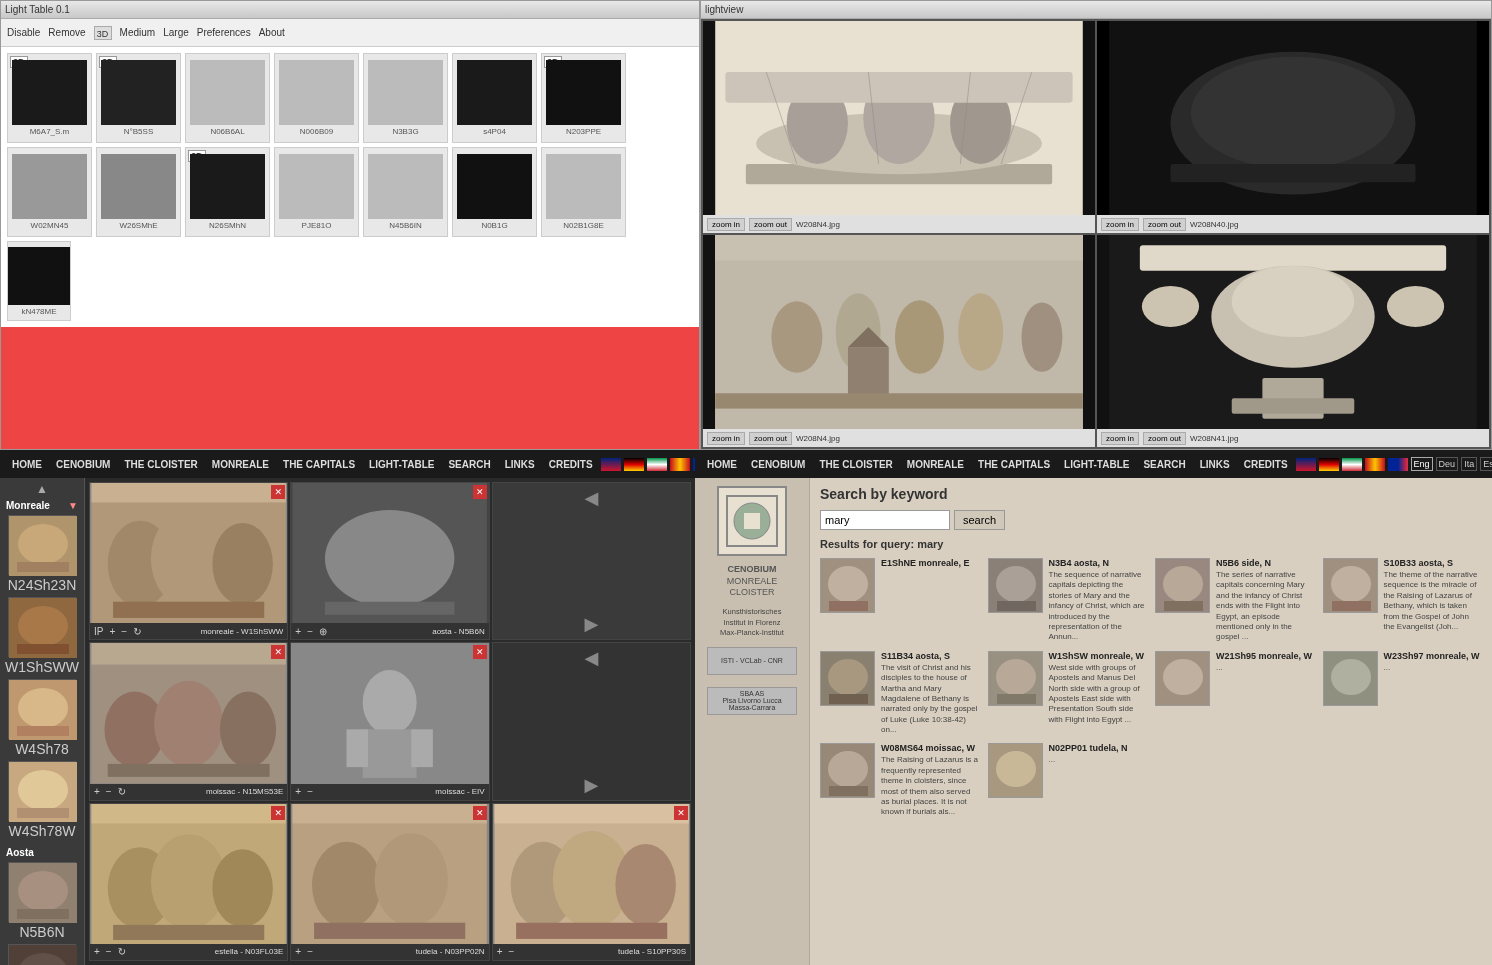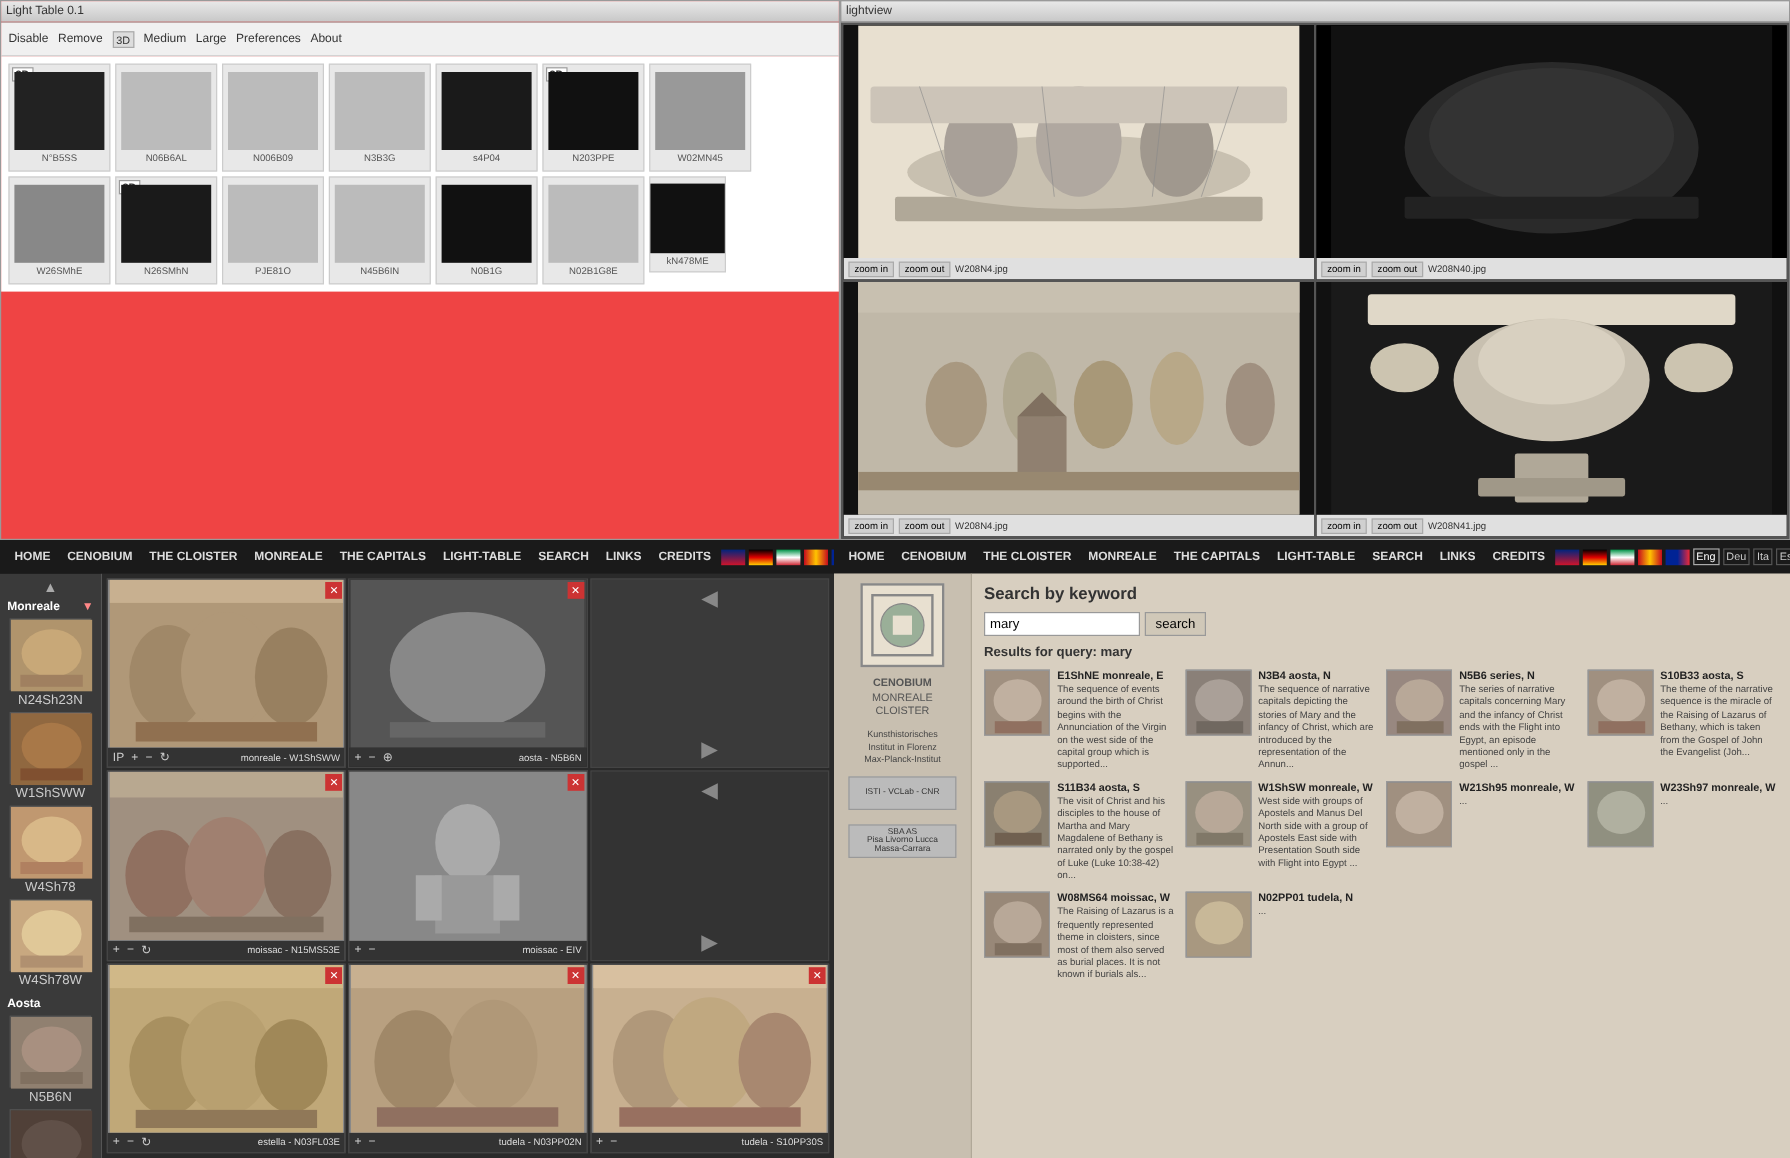--- a/index.html
+++ b/index.html
@@ -218,21 +218,21 @@
       width: 68px;
       height: 60px;
       background: #222;
       margin: 2px auto;
       display: block;
       cursor: pointer;
       border: 1px solid #555;
       position: relative;
     }
     .sidebar-thumb-label {
-      font-size: 11px;
+      font-size: 14px;
       color: #ccc;
       text-align: center;
       margin-bottom: 4px;
     }
     .sidebar-scroll-arrow {
       color: #aaa;
       font-size: 12px;
       cursor: pointer;
       text-align: center;
     }
@@ -460,20 +460,25 @@
     <span>Disable</span>
     <span>Remove</span>
     <span style="display:inline-block;width:18px;height:14px;background:#ddd;border:1px solid #aaa;font-size:9px;text-align:center;line-height:14px;">3D</span>
     <span>Medium</span>
     <span>Large</span>
     <span>Preferences</span>
     <span>About</span>
   </div>
   <div id="lt-grid">
 
+    <div class="lt-cell">
+      <span class="badge-3d">3D</span>
+      <div class="lt-img-sim" style="background:#1a1a1a;"></div>
+      <span class="lt-label">M6A7_S.m</span>
+    </div>
     <div class="lt-cell">
       <span class="badge-3d">3D</span>
       <div class="lt-img-sim" style="background:#222;"></div>
       <span class="lt-label">N°B5SS</span>
     </div>
     <div class="lt-cell">
       <div class="lt-img-sim lt-img-light"></div>
       <span class="lt-label">N06B6AL</span>
     </div>
     <div class="lt-cell">
@@ -943,21 +948,20 @@
           <div class="result-item">
             <div class="result-thumb">
               <svg width="55" height="55" viewBox="0 0 55 55">
                   <rect width="55" height="55" fill="#a09080"></rect>
                   <ellipse cx="27" cy="25" rx="20" ry="18" fill="#c0b0a0"></ellipse>
                   <rect x="8" y="42" width="39" height="10" fill="#907060"></rect>
                 </svg>
             </div>
             <div class="result-text">
               <div class="result-title">E1ShNE monreale, E</div>
-              <div class="result-desc">The sequence of events around the birth of Christ begins with the Annunciation of the Virgin on the west side of the capital group which is supported...</div>
             </div>
           </div>
 
           <div class="result-item">
             <div class="result-thumb">
               <svg width="55" height="55" viewBox="0 0 55 55">
                   <rect width="55" height="55" fill="#8a8078"></rect>
                   <ellipse cx="27" cy="25" rx="20" ry="18" fill="#aaa098"></ellipse>
                   <rect x="8" y="42" width="39" height="10" fill="#706860"></rect>
                 </svg>
@@ -970,21 +974,21 @@
 
           <div class="result-item">
             <div class="result-thumb">
               <svg width="55" height="55" viewBox="0 0 55 55">
                   <rect width="55" height="55" fill="#988880"></rect>
                   <ellipse cx="27" cy="25" rx="20" ry="18" fill="#b8a898"></ellipse>
                   <rect x="8" y="42" width="39" height="10" fill="#807060"></rect>
                 </svg>
             </div>
             <div class="result-text">
-              <div class="result-title">N5B6 series, N</div>
+              <div class="result-title">N5B6 side, N</div>
               <div class="result-desc">The series of narrative capitals concerning Mary and the infancy of Christ ends with the Flight into Egypt, an episode mentioned only in the gospel ...</div>
             </div>
           </div>
 
           <div class="result-item">
             <div class="result-thumb">
               <svg width="55" height="55" viewBox="0 0 55 55">
                   <rect width="55" height="55" fill="#a09080"></rect>
                   <ellipse cx="27" cy="25" rx="20" ry="18" fill="#c0b0a0"></ellipse>
                   <rect x="8" y="42" width="39" height="10" fill="#907060"></rect>

